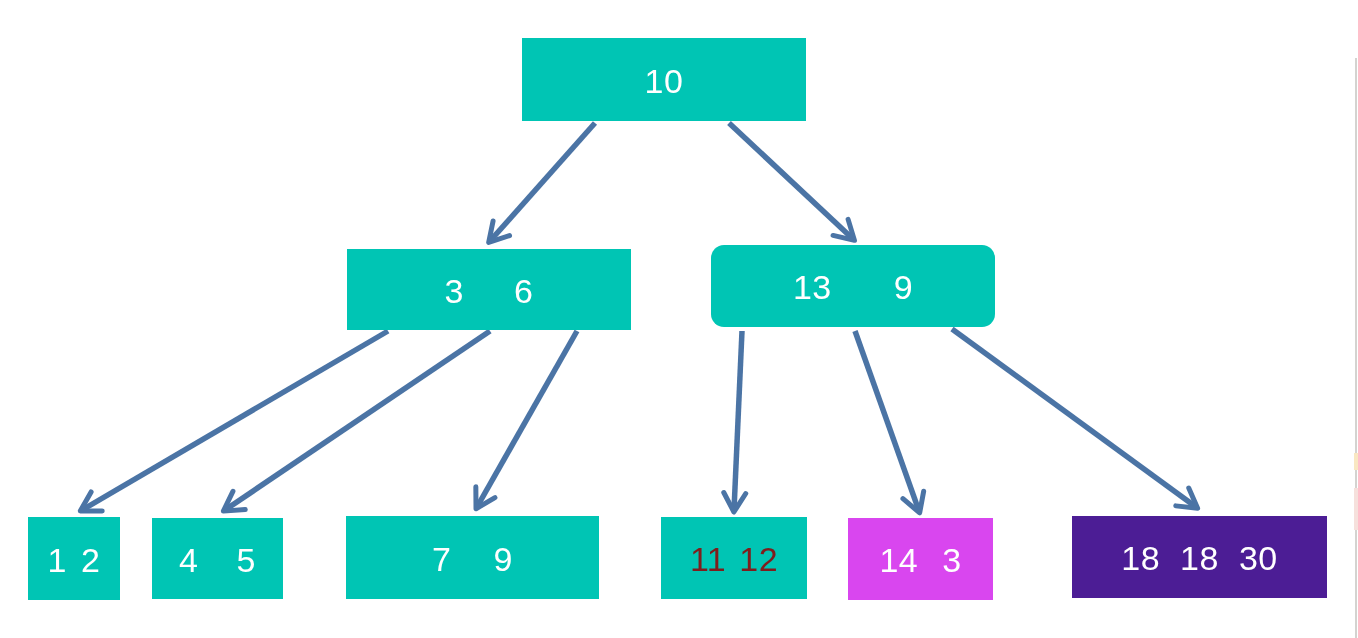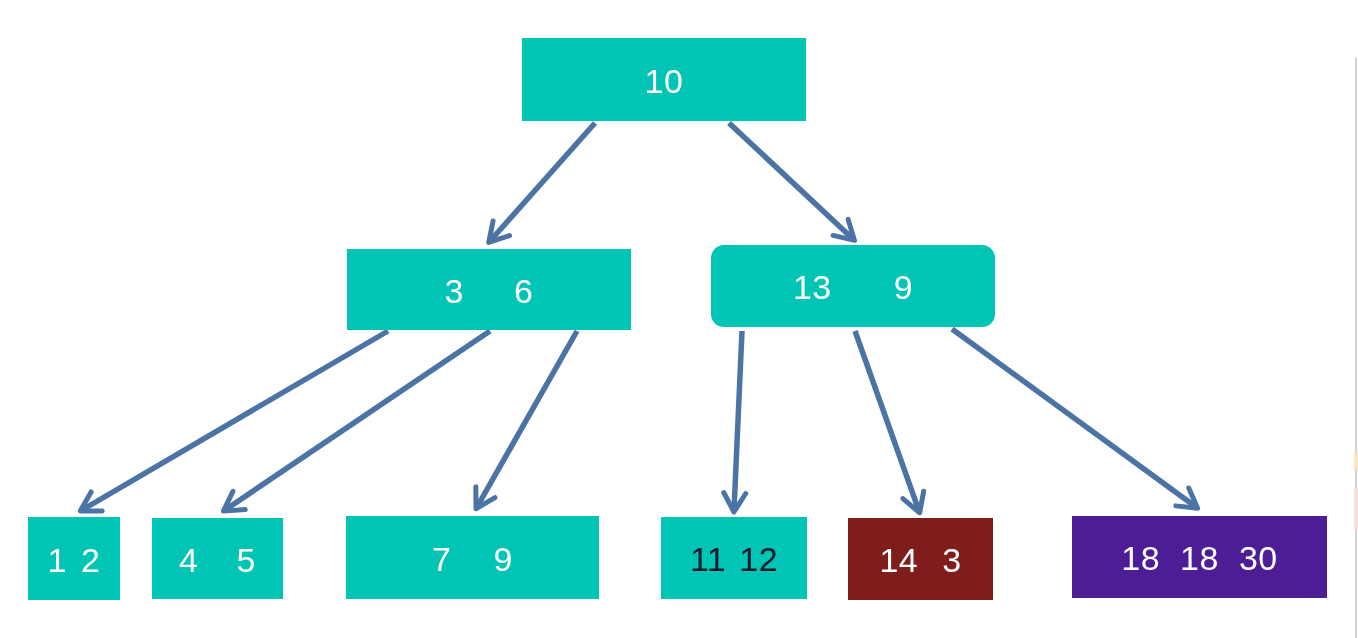--- a/index.html
+++ b/index.html
@@ -84,25 +84,25 @@
         <span>2</span>
       </div>
       <div class="tree-node" style="left: 152px; top: 518px; width: 131px; height: 81px; gap: 38px; background: rgb(0, 197, 180); color: rgb(255, 255, 255);">
         <span>4</span>
         <span>5</span>
       </div>
       <div class="tree-node" style="left: 346px; top: 516px; width: 253px; height: 83px; gap: 42px; background: rgb(0, 197, 180); color: rgb(255, 255, 255);">
         <span>7</span>
         <span>9</span>
       </div>
-      <div class="tree-node" style="left: 661px; top: 517px; width: 146px; height: 82px; gap: 13px; background: rgb(0, 197, 180); color: #0f172a;">
+      <div class="tree-node" style="left: 661px; top: 517px; width: 146px; height: 82px; gap: 13px; background: rgb(0, 197, 180); color: #7f1d1d;">
         <span>11</span>
         <span>12</span>
       </div>
-      <div class="tree-node" style="left: 848px; top: 518px; width: 145px; height: 82px; gap: 24px; background: #7f1d1d; color: rgb(255, 255, 255);">
+      <div class="tree-node" style="left: 848px; top: 518px; width: 145px; height: 82px; gap: 24px; background: #d946ef; color: rgb(255, 255, 255);">
         <span>14</span>
         <span>3</span>
       </div>
       <div class="tree-node" style="left: 1072px; top: 516px; width: 255px; height: 82px; gap: 20px; background: #4c1d95; color: rgb(255, 255, 255);">
         <span>18</span>
         <span>18</span>
         <span>30</span>
       </div>
     </div>
   <div id="window-edge-line" style="left: 1355px; top: 58px; height: 580px; background: rgb(212, 211, 208);"></div>

